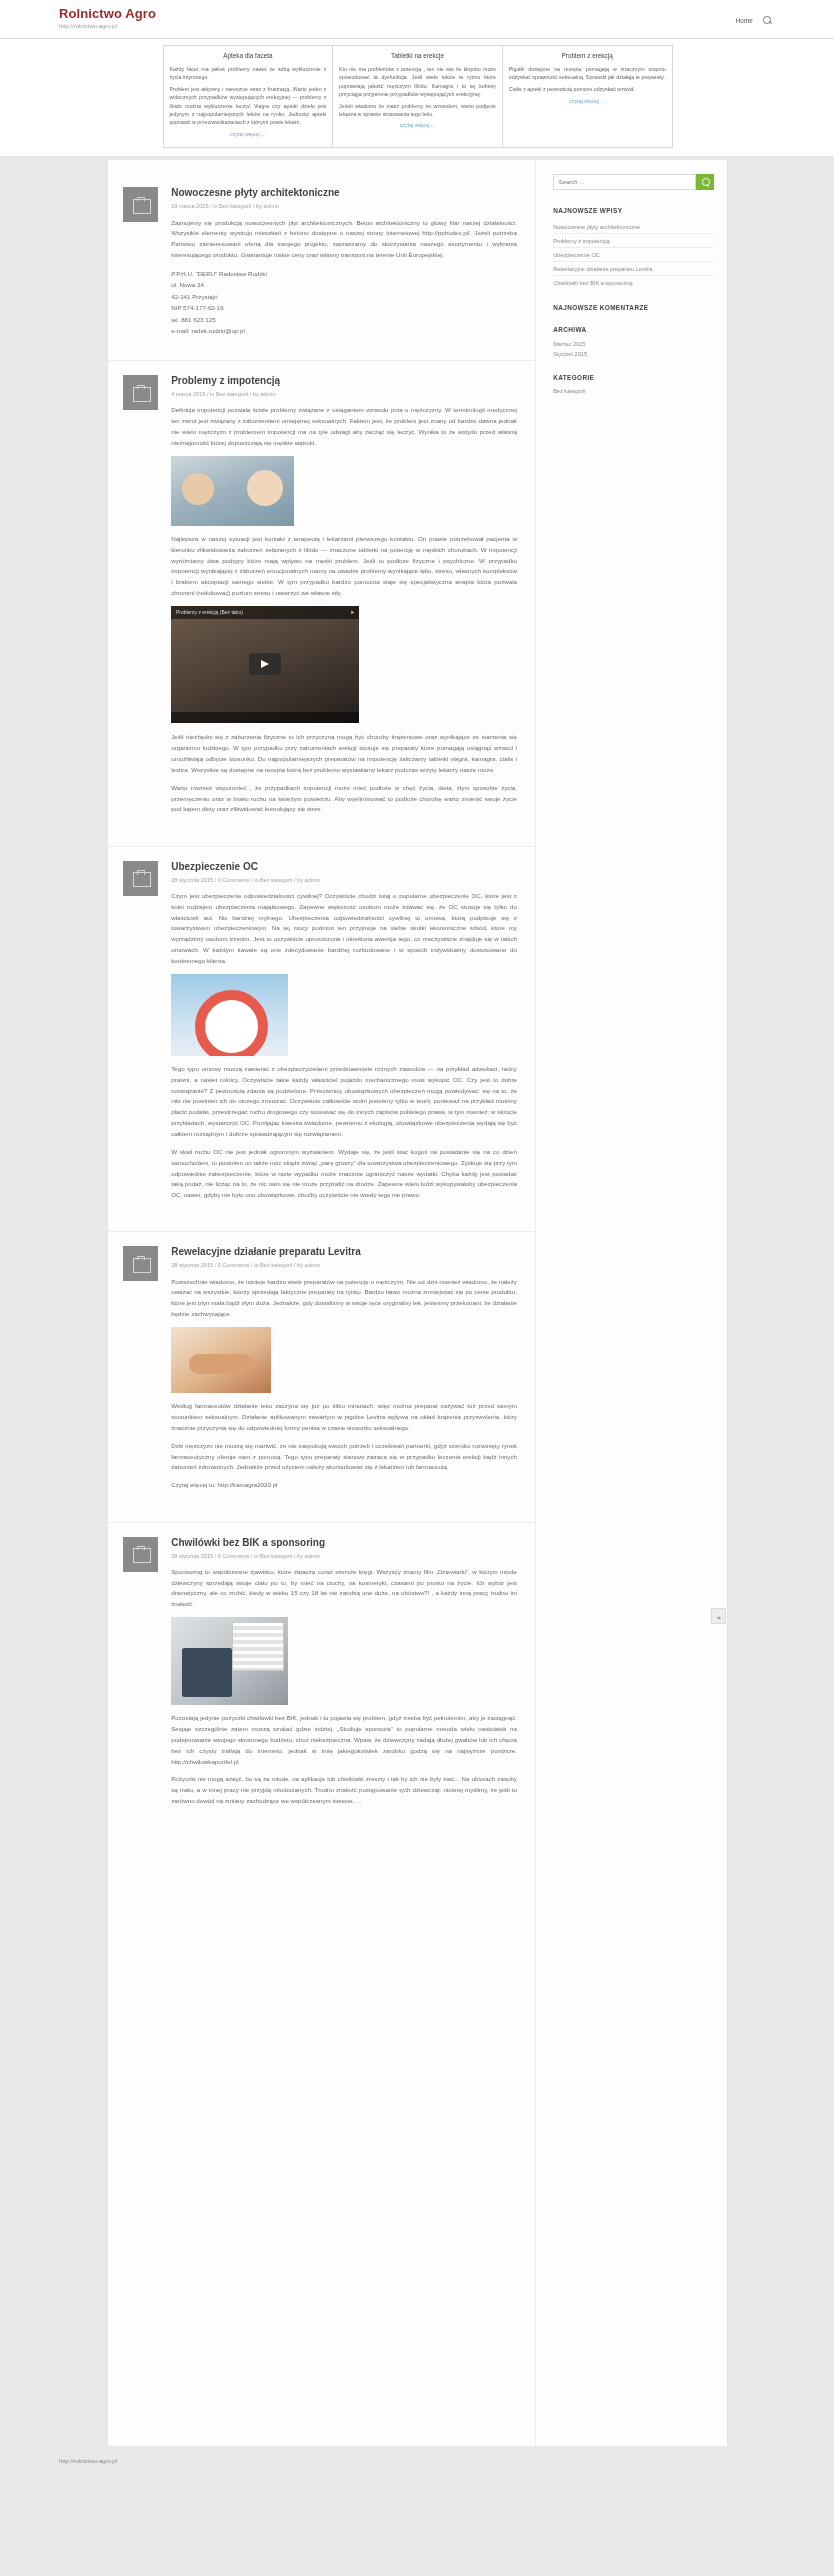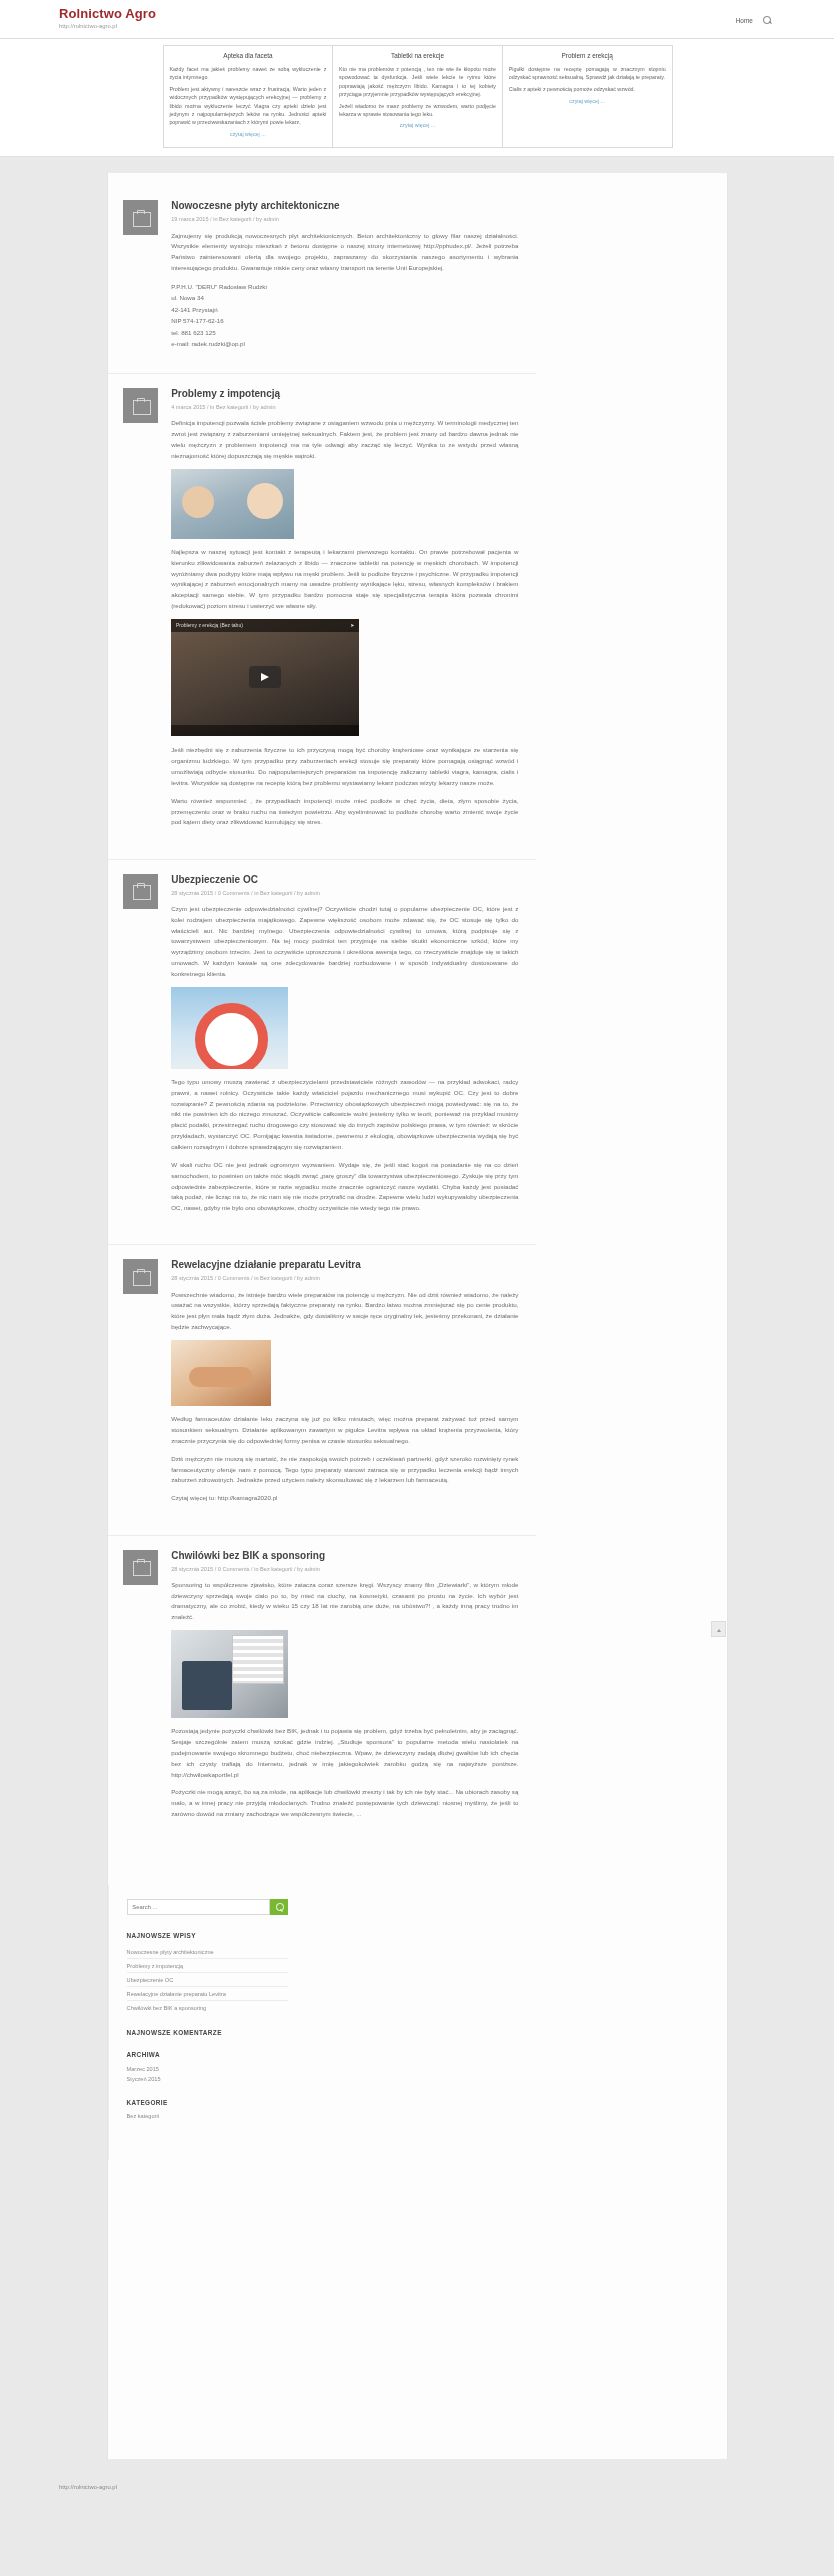--- a/index.html
+++ b/index.html
@@ -93,27 +93,26 @@
     font-size: 6.4px;
     color: #444;
     margin-bottom: 4.7px;
     font-weight: normal;
   }
   .ad-box p { margin: 0 0 3.5px 0; }
 
   
   .page {
     width: 621px;
-    margin: 16px auto;
+    margin: 3px auto;
     background: #fdfdfd;
     border-left: 0.6px solid #e4e4e4;
     border-right: 0.6px solid #e4e4e4;
     display: flex;
     min-height: 2286px;
-    flex-direction: column;
   }
   .content {
     width: 428px;
     padding: 13px 0 35px 0;
   }
   .sidebar {
     width: 193px;
     border-left: 0.6px solid #ececec;
     padding: 14px 13px 23.4px 17.6px;
   }

